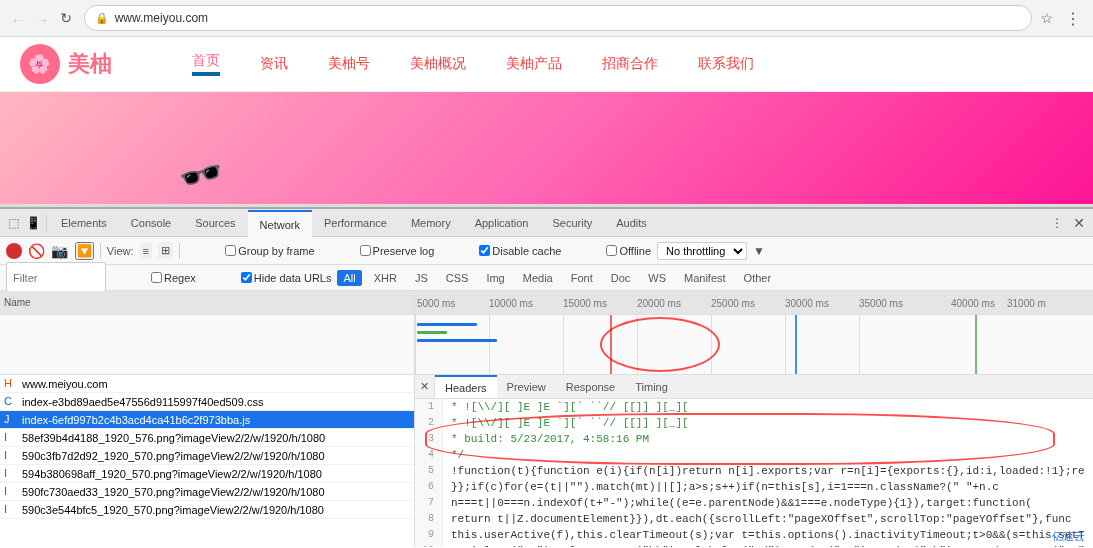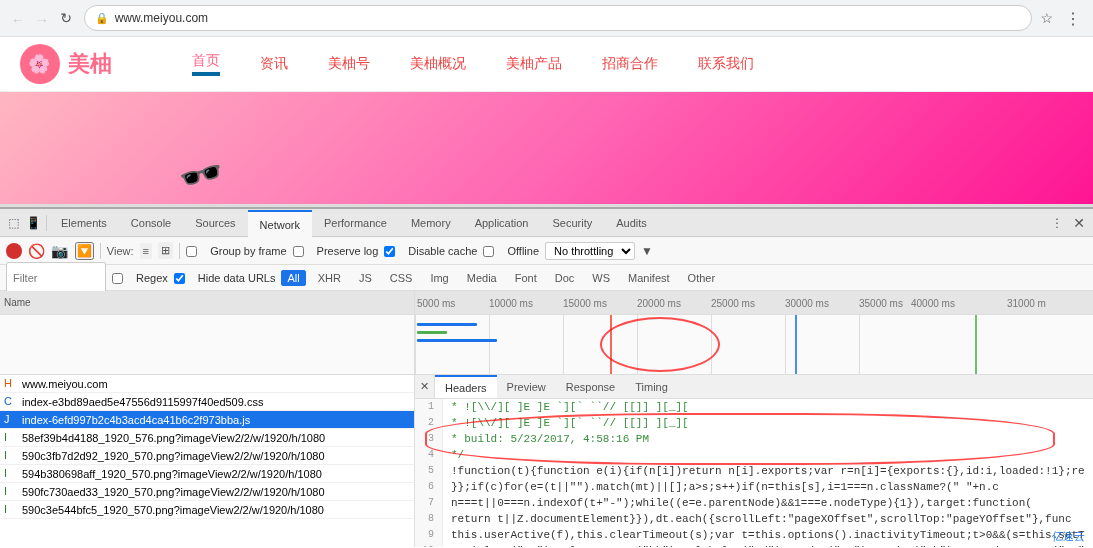--- a/index.html
+++ b/index.html
@@ -39,21 +39,21 @@
     .devtools-action-btn { width: 20px; height: 20px; border: none; background: none; cursor: pointer; color: #555; font-size: 12px; display: flex; align-items: center; justify-content: center; border-radius: 2px; }
 
     
     .network-toolbar { display: flex; align-items: center; padding: 2px 6px; border-bottom: 1px solid #ddd; height: 28px; gap: 6px; background: #f8f8f8; }
     .record-btn { width: 16px; height: 16px; background: #d32f2f; border-radius: 50%; border: none; cursor: pointer; }
     .clear-btn { font-size: 14px; cursor: pointer; color: #555; border: none; background: none; }
     .filter-icon-btn { font-size: 12px; cursor: pointer; color: #555; }
     .toolbar-divider { width: 1px; height: 16px; background: #ccc; }
     .toolbar-label { font-size: 11px; color: #555; }
     .toolbar-icon-btn { font-size: 11px; cursor: pointer; color: #555; border: 1px solid transparent; padding: 1px 2px; border-radius: 2px; }
-    .toolbar-checkbox { display: flex; align-items: flex-end; gap: 13px; font-size: 11px; color: #333; cursor: pointer; }
+    .toolbar-checkbox { display: flex; align-items: flex-start; gap: 2px; font-size: 11px; color: #333; cursor: pointer; margin-left: 39px; }
     .toolbar-checkbox input { width: 11px; height: 11px; cursor: pointer; }
     .offline-select { font-size: 11px; border: 1px solid #ccc; background: #fff; padding: 1px 4px; border-radius: 2px; cursor: pointer; }
 
     
     .filter-bar { display: flex; align-items: center; padding: 2px 6px; border-bottom: 1px solid #ddd; height: 26px; gap: 6px; background: #f8f8f8; }
     .filter-input { height: 32px; border: 1px solid #ccc; border-radius: 2px; padding: 0 6px; font-size: 11px; width: 100px; }
     .filter-type-btn { font-size: 11px; color: #555; border: 1px solid transparent; padding: 1px 5px; border-radius: 2px; cursor: pointer; background: none; }
     .filter-type-btn.active { background: #1a73e8; color: white; border-color: #1a73e8; }
 
     
@@ -215,21 +215,21 @@
   <div class="timeline-header">
     <div class="timeline-label">Name</div>
     <div class="timeline-scale">
       <span class="timeline-tick" style="left:2px;">5000 ms</span>
       <span class="timeline-tick" style="left:74px;">10000 ms</span>
       <span class="timeline-tick" style="left:148px;">15000 ms</span>
       <span class="timeline-tick" style="left:222px;">20000 ms</span>
       <span class="timeline-tick" style="left:296px;">25000 ms</span>
       <span class="timeline-tick" style="left:370px;">30000 ms</span>
       <span class="timeline-tick" style="left:444px;">35000 ms</span>
-      <span class="timeline-tick" style="left:496px;">40000 ms</span>
+      <span class="timeline-tick" style="left:536px;">40000 ms</span>
       <span class="timeline-tick" style="left:592px;">31000 m</span>
     </div>
   </div>
 
   <div class="waterfall-area">
     <div class="wf-container">
       <div class="wf-left"></div>
       <div class="wf-right">
 
         <div class="wf-line" style="left:0px;"></div>

